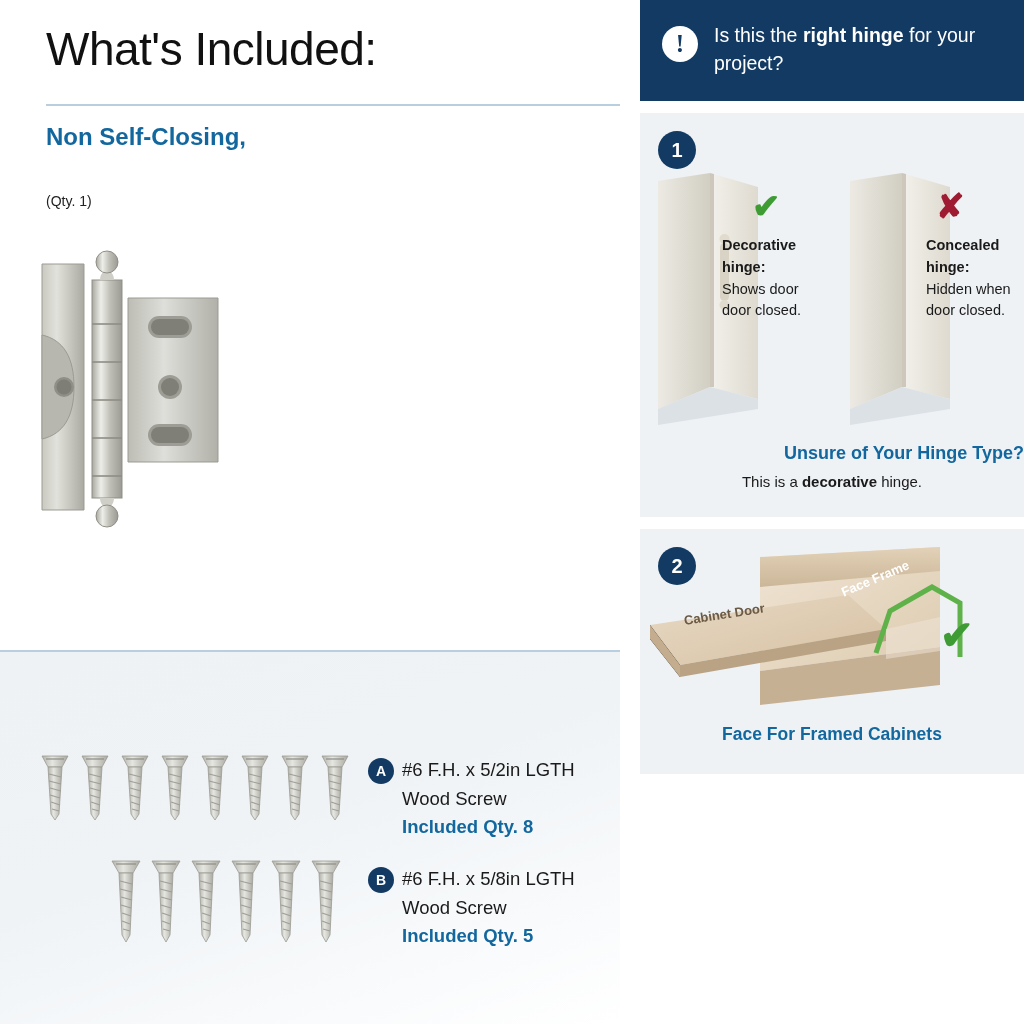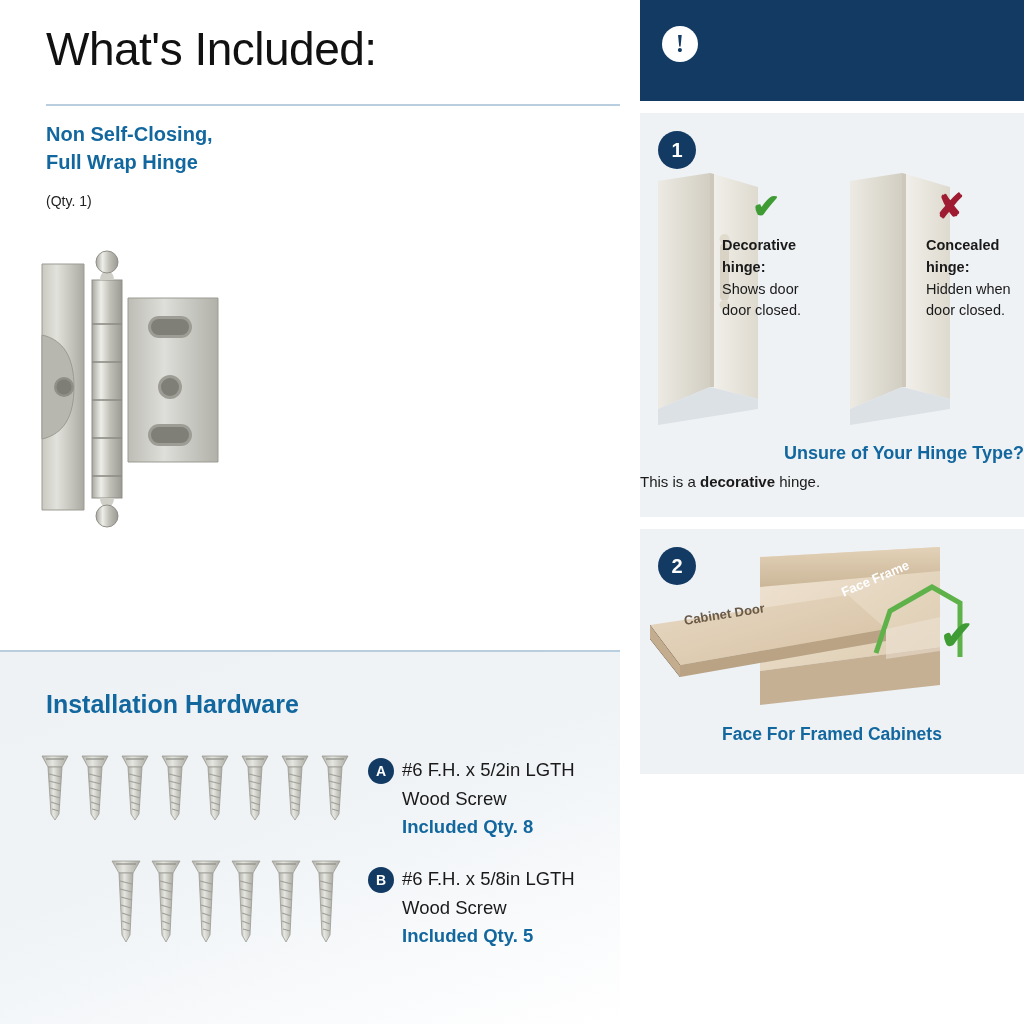--- a/index.html
+++ b/index.html
@@ -40,21 +40,21 @@
   .rule-top {
     position: absolute;
     left: 46px; top: 104px;
     width: 574px; height: 2px;
     background: #b9cfe0;
   }
 
   .prod-name {
     position: absolute;
     left: 46px; top: 120px;
-    font-size: 20px;
+    font-size: 24px;
     font-weight: bold;
     color: #12679e;
     line-height: 1.42;
     width: 430px;
   }
 
   .prod-qty {
     position: absolute;
     left: 46px; top: 193px;
     font-size: 14px;
@@ -212,21 +212,21 @@
     width: 384px;
     text-align: right;
     font-size: 18px;
     font-weight: bold;
     color: #12679e;
   }
   .card1-footer-a {
     position: absolute;
     left: 0; top: 360px;
     width: 384px;
-    text-align: left;
+    text-align: center;
     font-size: 15px;
     color: #1a1a1a;
   }
   .card1-footer-a b { font-weight: bold; }
 
   .card2-footer {
     position: absolute;
     left: 0; top: 195px;
     width: 384px;
     text-align: center;
@@ -255,21 +255,20 @@
 
 <div class="page">
 
   <div class="left-col">
 
     <div class="title-main">What's Included:</div>
     <div class="rule-top"></div>
 
     <div class="prod-name">
       <div>Non Self-Closing,</div>
-      <div>Full Wrap Hinge</div>
     </div>
 
     <div class="prod-qty">(Qty. 1)</div>
 
     <div class="hinge-art">
       <svg width="280" height="300" viewBox="0 0 280 300">
         <defs>
           <linearGradient id="met" x1="0" y1="0" x2="1" y2="0">
             <stop offset="0%" stop-color="#c9c9c1"></stop>
             <stop offset="35%" stop-color="#e2e2dc"></stop>
@@ -312,21 +311,20 @@
         <path d="M70 40 C70 28, 84 28, 84 40 Z" fill="#cfcfc8"></path>
         <ellipse cx="77" cy="22" rx="11" ry="11" fill="url(#barrel)" stroke="#8f8f87" stroke-width="1"></ellipse>
         <path d="M70 258 C70 270, 84 270, 84 258 Z" fill="#cfcfc8"></path>
         <ellipse cx="77" cy="276" rx="11" ry="11" fill="url(#barrel)" stroke="#8f8f87" stroke-width="1"></ellipse>
       </svg>
     </div>
 
     <div class="rule-mid"></div>
 
     <div class="hw-panel">
-      <div class="hw-title">Installation Hardware</div>
 
       <div class="screw-row-a">
         <svg width="330" height="80" viewBox="0 0 330 80">
           <defs>
             <linearGradient id="sc" x1="0" y1="0" x2="1" y2="0">
               <stop offset="0%" stop-color="#b2b2aa"></stop>
               <stop offset="40%" stop-color="#e6e6e1"></stop>
               <stop offset="100%" stop-color="#a9a9a1"></stop>
             </linearGradient>
           </defs>
@@ -550,20 +548,23 @@
         <div>Wood Screw</div>
         <div class="incl">Included Qty. 5</div>
       </div>
     </div>
   </div>
 
   <div class="right-col">
 
     <div class="hdr">
       <div class="hdr-icon">!</div>
+      <div class="hdr-text">
+        <span>Is this the </span><b>right hinge</b><span> for your project?</span>
+      </div>
     </div>
 
     <div class="card card-1">
       <div class="num-badge num-1">1</div>
 
       <div class="doors-art">
         <svg width="384" height="262" viewBox="0 0 384 262">
           <defs>
             <linearGradient id="doorA" x1="0" y1="0" x2="1" y2="0">
               <stop offset="0%" stop-color="#f3f1ec"></stop>

